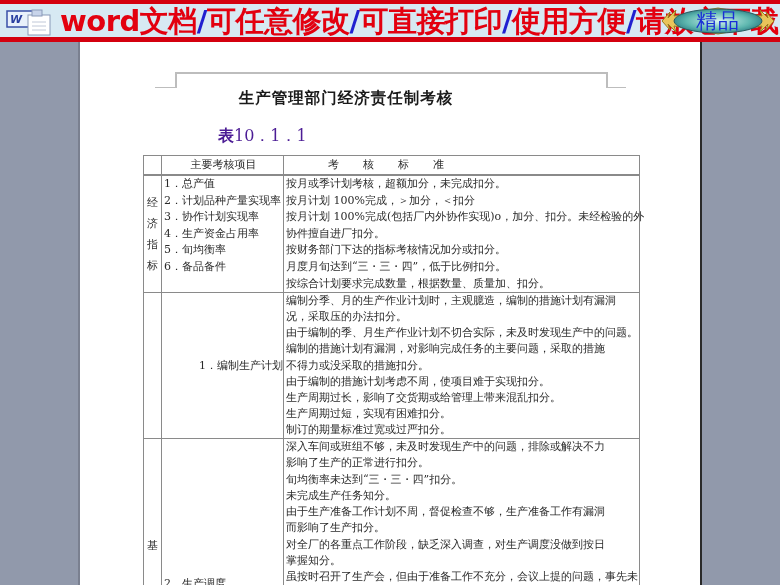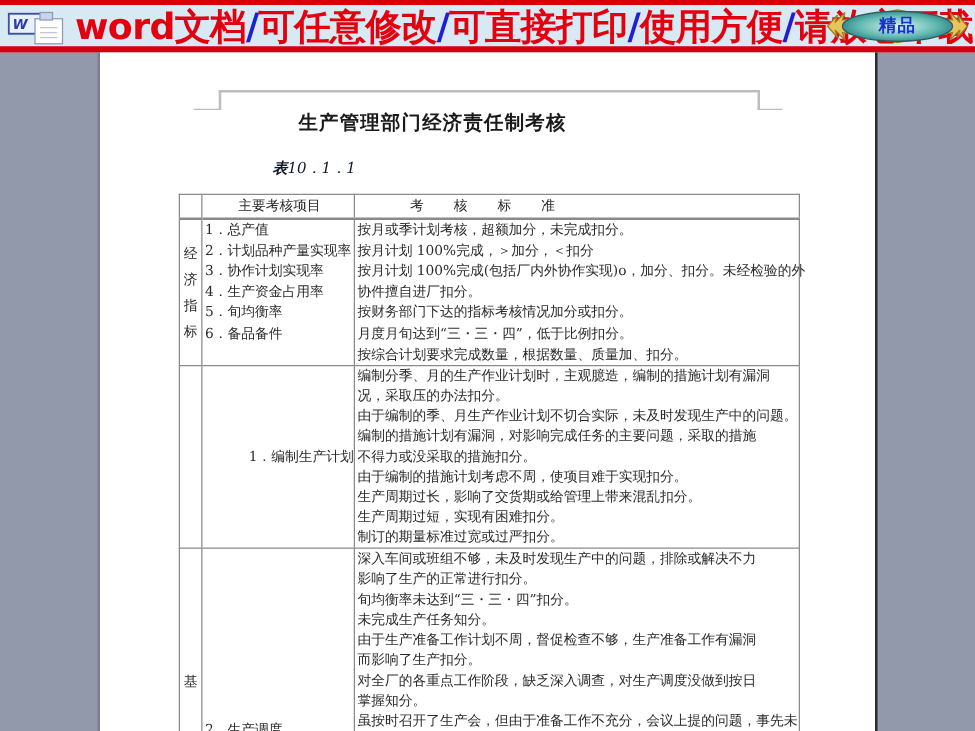--- a/index.html
+++ b/index.html
@@ -25,40 +25,40 @@
     font-weight:bold; font-size:29px; color:#e3000f; letter-spacing:-0.5px;
     white-space:nowrap;
   }
   .banner .slogan .sep { color:#2020d0; }
   .badge {
     position:absolute; left:660px; top:2px; width:116px; height:30px;
   }
   .badge .badge-text {
     position:absolute; left:0; top:0; width:116px; height:30px; line-height:30px;
     text-align:center; font-family:"DejaVu Sans","Liberation Sans",sans-serif;
-    font-weight:bold; font-size:14px; color:#1a2fd6; letter-spacing:1px;
+    font-weight:normal; font-size:21px; color:#1a2fd6; letter-spacing:1px;
   }
   
   .page {
     position:absolute; left:80px; top:42px; width:620px; height:543px;
     background:#ffffff;
   }
   .page-shadow {
     position:absolute; left:700px; top:42px; width:2px; height:543px; background:#2a2a2a;
   }
   .page-shadow-left {
     position:absolute; left:78px; top:42px; width:2px; height:543px; background:#7a8090;
   }
   .hdr-line { position:absolute; background:#bdbdbd; }
   .doc-title {
     position:absolute; left:0; width:692px; top:88px; text-align:center;
     font-size:15.5px; font-weight:bold; color:#1a1a1a; letter-spacing:1px;
   }
   .table-caption {
-    position:absolute; left:218px; top:126px; font-size:12px; color:#0f172a;font-style:italic;
+    position:absolute; left:218px; top:126px; font-size:16px; color:#4c1d95;
   }
   .table-caption b { font-weight:bold; }
   
   .tbl {
     position:absolute; left:143px; top:155px; width:496px;
     border-collapse:collapse; table-layout:fixed;
     font-size:11px; color:#2a2a2a;
   }
   .tbl td {
     border:1px solid #8a8a8a; padding:0 0 0 2px; vertical-align:top;

